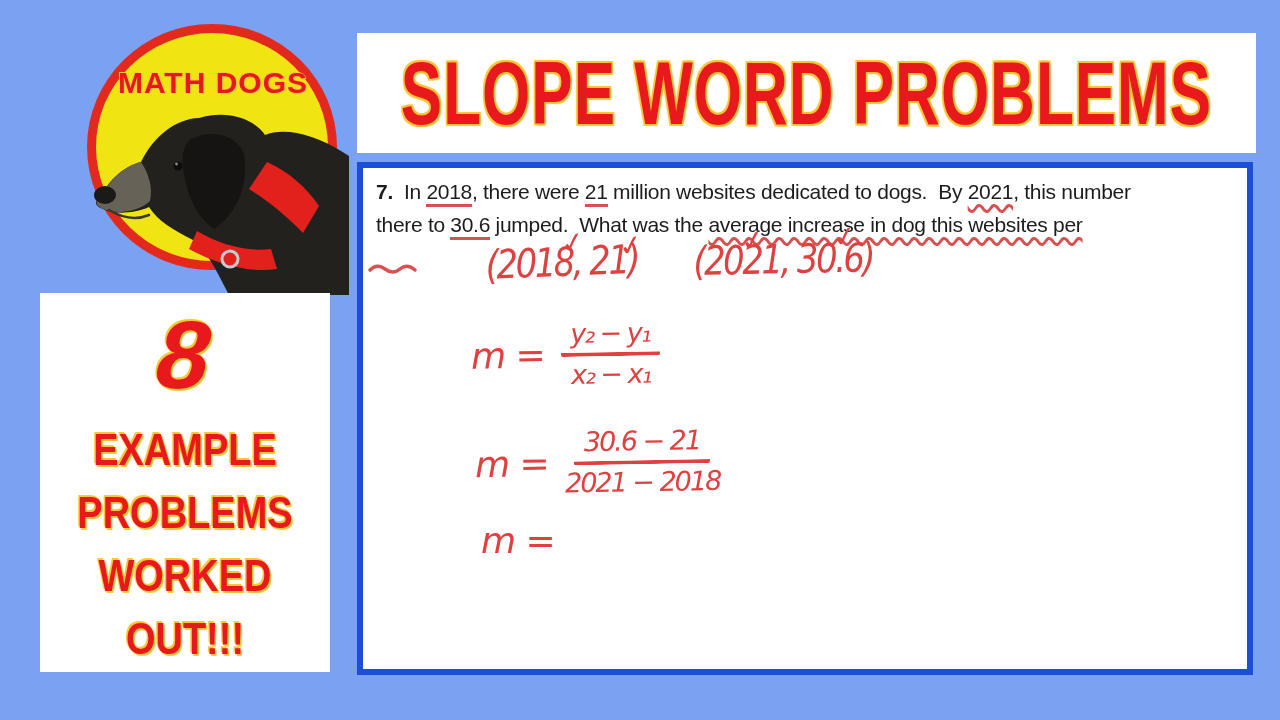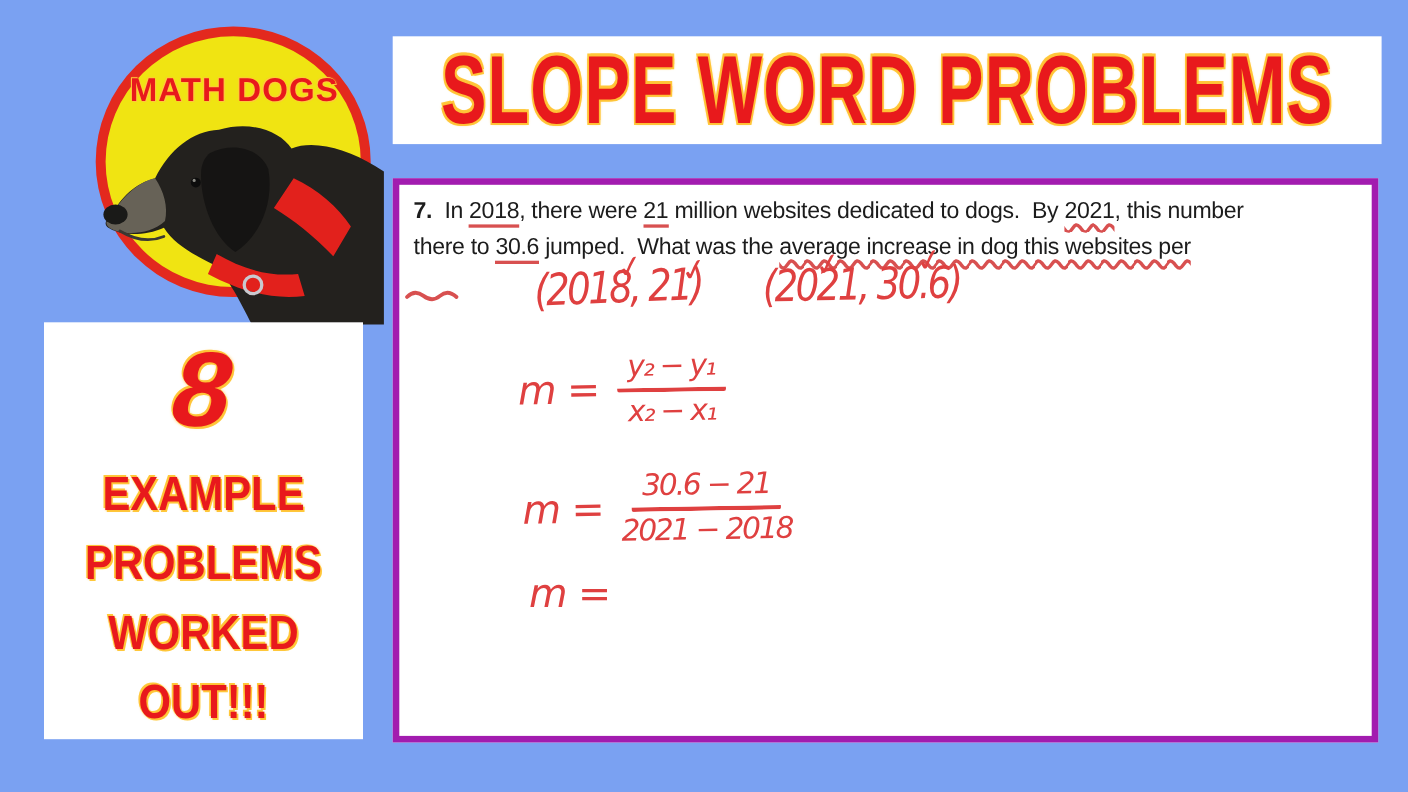--- a/index.html
+++ b/index.html
@@ -19,21 +19,21 @@
   .logo-title {
     position:absolute; left:78px; top:66px; width:216px; text-align:center;
     font-weight:900; font-size:30px; letter-spacing:1px; color:#E8191C;
     text-shadow:0 0 2px #FFC93C, 1px 1px 0 #FFC93C, -1px -1px 0 #FFC93C;
     white-space:nowrap;
   }
   .dog { position:absolute; left:52px; top:92px; width:290px; height:205px; }
 
   
   .banner {
-    position:absolute; left:357px; top:33px; width:899px; height:98px;
+    position:absolute; left:357px; top:33px; width:899px; height:120px;
     background:#FFFFFF; display:flex; align-items:center; justify-content:center;
   }
   .banner-text {
     font-weight:900; font-size:62px; letter-spacing:1px; color:#E8191C;
     transform:scaleY(1.42); white-space:nowrap;
     text-shadow:0 0 3px #FFB52E, 1.5px 1.5px 0 #FFC93C, -1.5px -1.5px 0 #FFC93C,
                 1.5px -1.5px 0 #FFC93C, -1.5px 1.5px 0 #FFC93C;
   }
 
   
@@ -48,21 +48,21 @@
   }
   .promo-line {
     font-weight:900; font-size:38px; line-height:40px; margin-top:23px;
     color:#E8191C; transform:scaleY(1.15);
     text-shadow:0 0 2px #FFB52E, 1.5px 1.5px 0 #FFC93C, -1.5px -1.5px 0 #FFC93C;
   }
 
   
   .main-box {
     position:absolute; left:357px; top:162px; width:896px; height:513px;
-    background:#FFFFFF; border:6px solid #a21caf;
+    background:#FFFFFF; border:6px solid #1d4ed8;
   }
   .problem {
     position:absolute; left:13px; top:7px;
     font-size:21px; letter-spacing:-0.3px; line-height:33px; color:#1C1C1C;
   }
   .prob-line { white-space:pre; }
   .pnum { font-weight:bold; }
   .u-line { border-bottom:3px solid #D85050; padding-bottom:1px; }
   .u-wavy { text-decoration:underline wavy #D85050 2.5px; text-underline-offset:5px; }
   .squiggle { position:absolute; left:4px; top:92px; width:54px; height:18px; }

